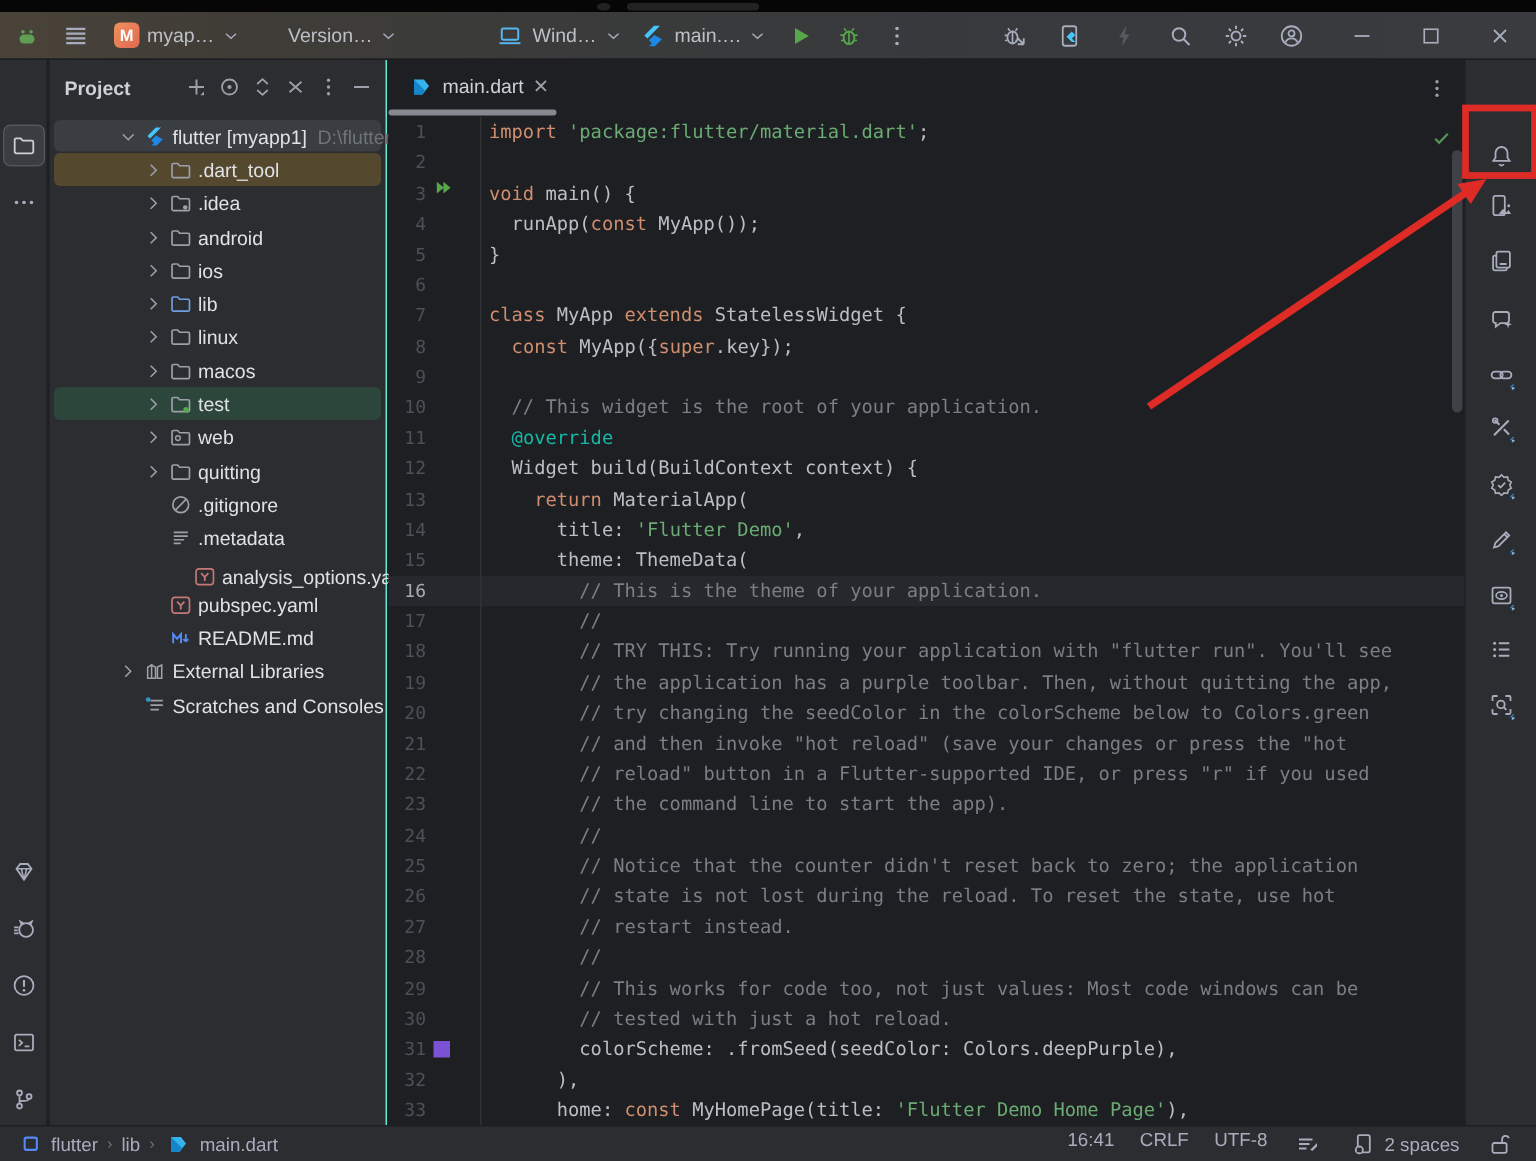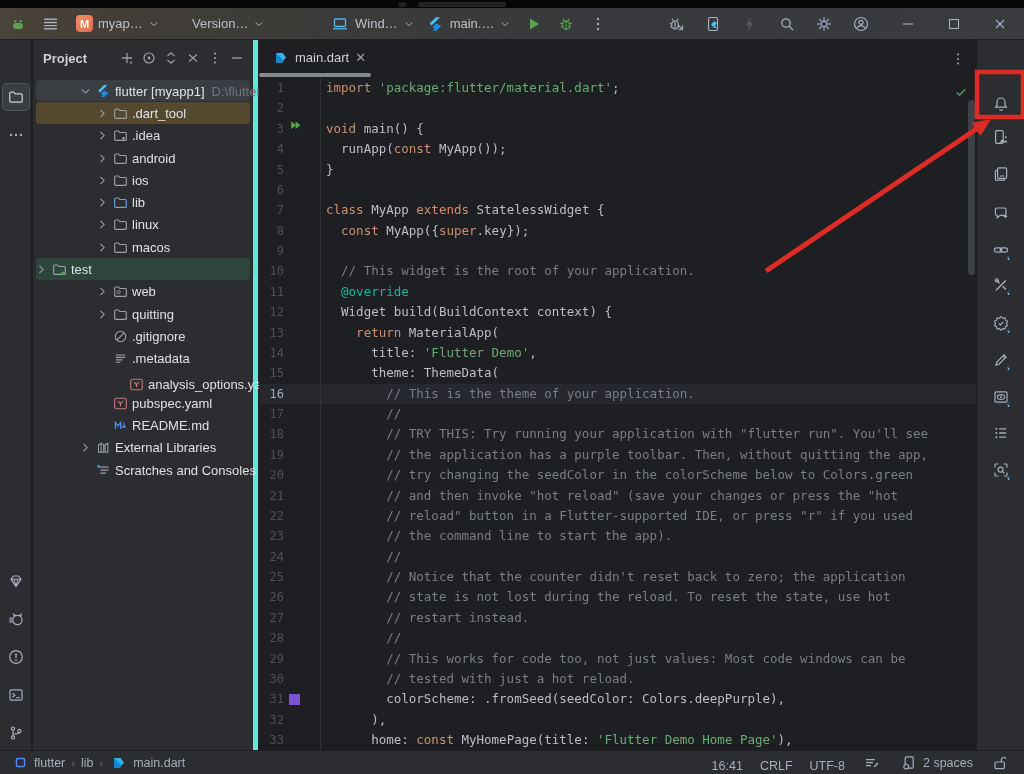--- a/index.html
+++ b/index.html
@@ -26,21 +26,21 @@
   
   .stripe { position:absolute; top:40px; bottom:24px; width:32px; background:#2B2D30; }
   #left-stripe  { left:0; border-right:1px solid #1E1F22; }
   #right-stripe { left:976px; width:48px; border-left:1px solid #1E1F22; }
   .stripe .icon { position:absolute; left:50%; transform:translateX(-50%); width:26px; height:26px; border-radius:4px; }
   #right-stripe .icon { width:28px; height:28px; }
   .tool-active { background:#3A3D41; outline:1px solid #53565B; }
   .fl-badge { position:absolute; right:1px; bottom:0; }
 
   
-  #project-panel { position:absolute; left:33px; top:40px; width:225px; bottom:8px; background:#2B2D30; border-right:5px solid #5eead4; }
+  #project-panel { position:absolute; left:33px; top:40px; width:225px; bottom:8px; background:#2B2D30; border-right:1px solid #5eead4; }
   #project-header { height:36px; display:flex; align-items:center; padding:0 6px 0 10px; color:#CED0D6; font-size:13px; font-weight:700; }
   #project-header .hdr-icons { margin-left:auto; display:flex; align-items:center; gap:2px; color:#9DA0A8; }
   #project-header .hdr-icons .icon { width:20px; height:20px; border-radius:4px; }
   #tree { position:absolute; left:0; right:0; top:40px; }
   .tree-row { position:relative; height:22.3px; display:flex; align-items:center; font-size:13px; color:#DFE1E5; white-space:nowrap; }
   .tree-row .sel { position:absolute; left:3px; right:3px; top:0; bottom:1px; border-radius:4px; }
   .row-selected .sel { background:#3A3D42; }
   .row-excluded .sel { background:#54492F; }
   .row-test .sel { background:#2C463B; }
   .tree-row > * { position:relative; }
@@ -70,21 +70,21 @@
   .tk-k { color:#CF8E6D; } .tk-s { color:#6AAB73; } .tk-c { color:#7A7E85; }
   .tk-d { color:#BCBEC4; } .tk-a { color:#14b8a6; }
   #insp-check { position:absolute; right:5px; top:42px; }
   #v-scroll { position:absolute; right:1px; top:60px; width:7px; height:175px; border-radius:4px; background:#5A5D62; opacity:.55; }
 
   
   #statusbar { position:absolute; left:0; bottom:0; width:1024px; height:24px; background:#2B2D30;
     border-top:1px solid #1E1F22; display:flex; align-items:center; color:#A8ADBD; font-size:12.5px; }
   #breadcrumbs { display:flex; align-items:center; gap:6px; padding-left:10px; }
   #breadcrumbs .sep { color:#6F737A; font-size:11px; }
-  #status-right { margin-left:auto; display:flex; align-items:flex-end; gap:17px; padding-right:14px; }
+  #status-right { margin-left:auto; display:flex; align-items:flex-start; gap:17px; padding-right:14px; }
   .sw { display:flex; align-items:center; gap:4px; }
 
   
   #annotation { position:absolute; left:0; top:0; width:1024px; height:774px; pointer-events:none; z-index:60; }
 </style>
 </head>
 <body>
 
 <div id="stage">
 
@@ -433,21 +433,21 @@
               <path d="M5.5 3.5 10 8l-4.5 4.5" stroke="#9DA0A8" stroke-width="1.3"></path>
             </svg>
           </span>
           <span class="tw-icon">
             <svg width="15" height="15" viewBox="0 0 16 16" fill="none">
               <path d="M1.8 4.2a1 1 0 0 1 1-1h3l1.4 1.6h6a1 1 0 0 1 1 1v6.4a1 1 0 0 1-1 1H2.8a1 1 0 0 1-1-1z" stroke="#9DA0A8" stroke-width="1.2"></path>
             </svg>
           </span>
           <span class="tw-label">macos</span>
         </div>
-        <div class="tree-row row-test" style="">
+        <div class="tree-row row-test" style="padding-left: 61px;">
           <span class="sel"></span>
           <span class="tw-chevron">
             <svg width="13" height="13" viewBox="0 0 16 16" fill="none">
               <path d="M5.5 3.5 10 8l-4.5 4.5" stroke="#9DA0A8" stroke-width="1.3"></path>
             </svg>
           </span>
           <span class="tw-icon">
             <svg width="15" height="15" viewBox="0 0 16 16" fill="none">
               <path d="M1.8 4.2a1 1 0 0 1 1-1h3l1.4 1.6h6a1 1 0 0 1 1 1v6.4a1 1 0 0 1-1 1H2.8a1 1 0 0 1-1-1z" stroke="#9DA0A8" stroke-width="1.2"></path>
               <circle cx="11.8" cy="12" r="2" fill="#57A64A"></circle>

